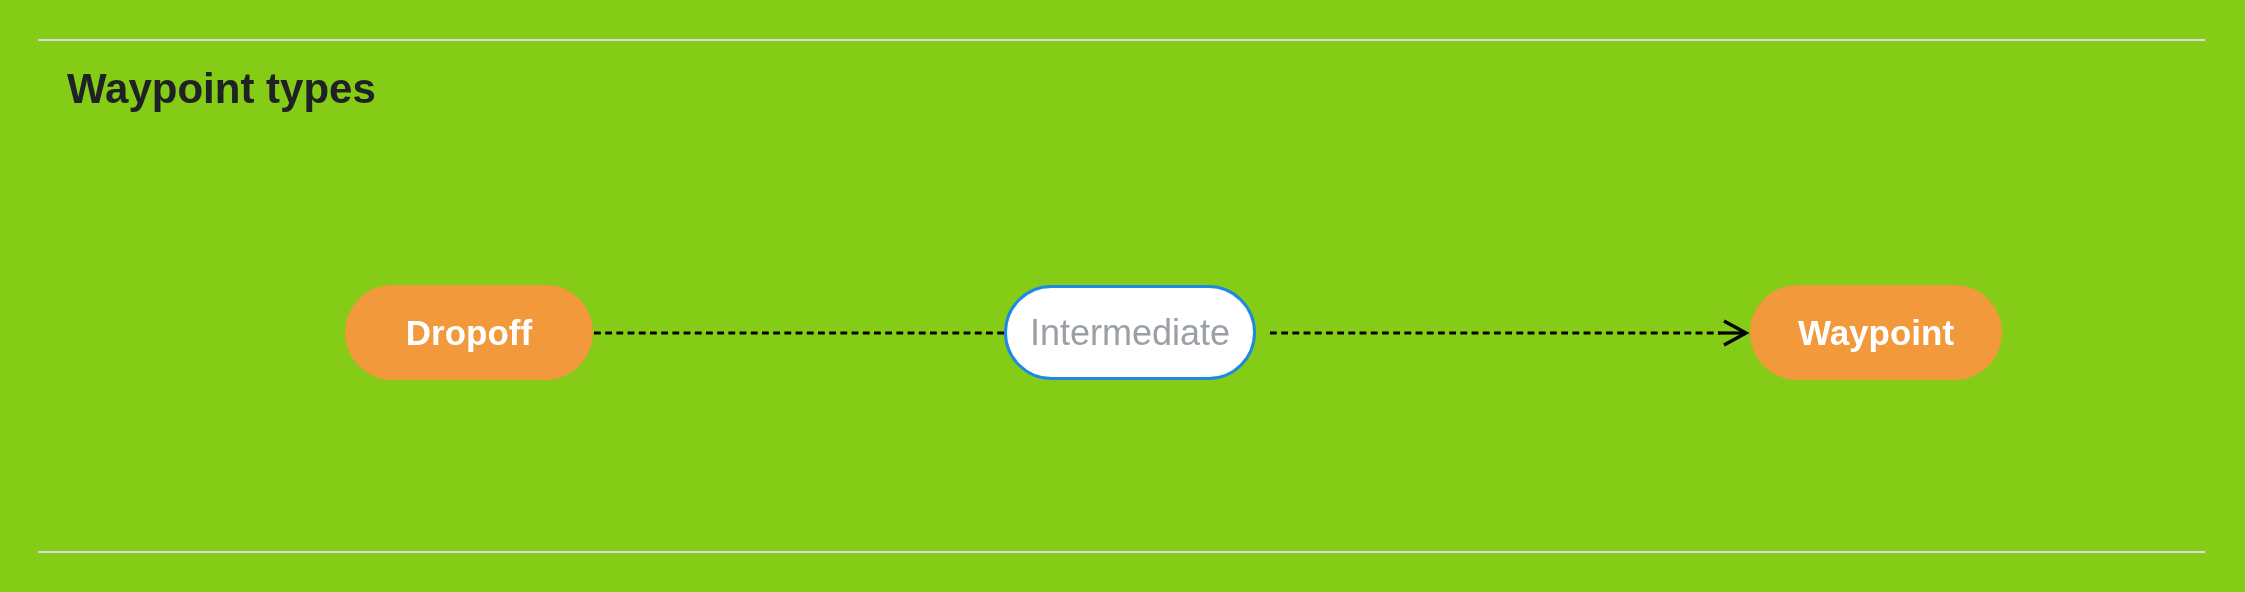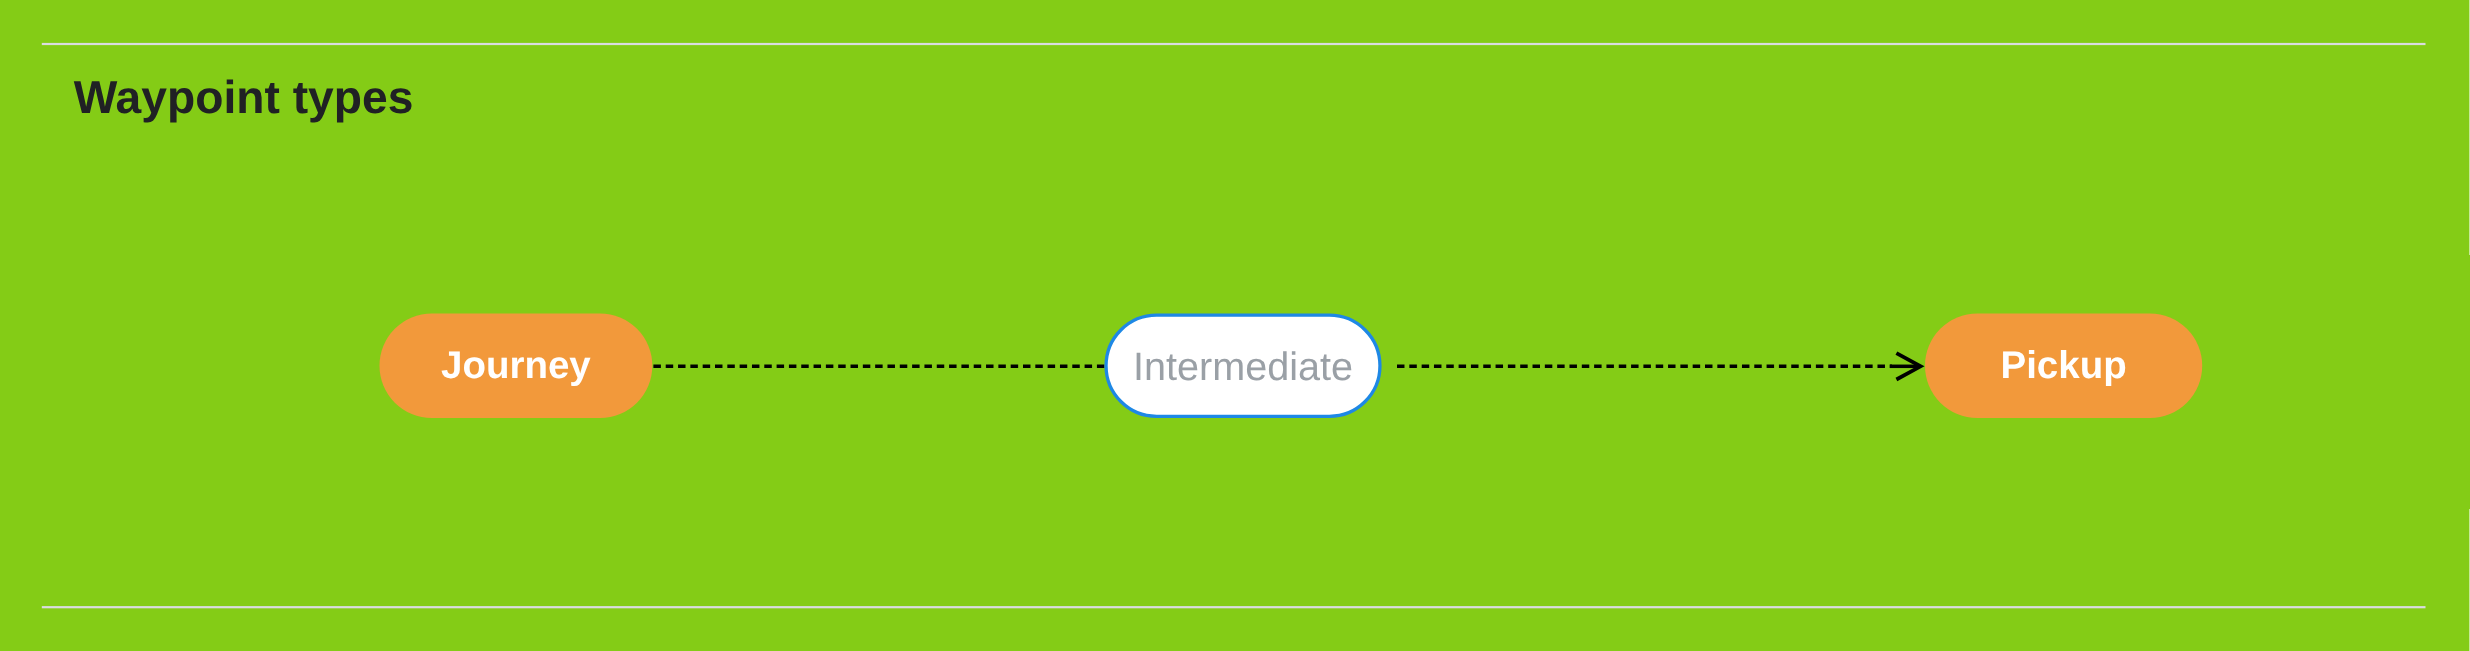--- a/index.html
+++ b/index.html
@@ -98,28 +98,28 @@
     <svg class="edges-svg" viewBox="0 0 2245 592" xmlns="http://www.w3.org/2000/svg">
 
       <line x1="594" y1="333" x2="1014" y2="333" stroke="#000000" stroke-width="3.2" stroke-dasharray="6.8 4.4"></line>
 
       <line x1="1270" y1="333" x2="1720" y2="333" stroke="#000000" stroke-width="3.2" stroke-dasharray="6.8 4.4"></line>
       <line x1="1718" y1="333" x2="1744" y2="333" stroke="#000000" stroke-width="3.2"></line>
       <path d="M1724 321 L1746 333 L1724 345" fill="none" stroke="#000000" stroke-width="3.4" stroke-linejoin="miter"></path>
     </svg>
 
     <div class="pill pill-terminal pill-pickup">
-      <span>Journey</span>
+      <span>Dropoff</span>
     </div>
 
     <div class="pill pill-intermediate pill-middle">
       <span>Intermediate</span>
     </div>
 
     <div class="pill pill-terminal pill-dropoff">
-      <span>Pickup</span>
+      <span>Waypoint</span>
     </div>
 
   </div>
 
   <div class="rule rule-bottom"></div>
 
 </div>
 
 </body></html>

